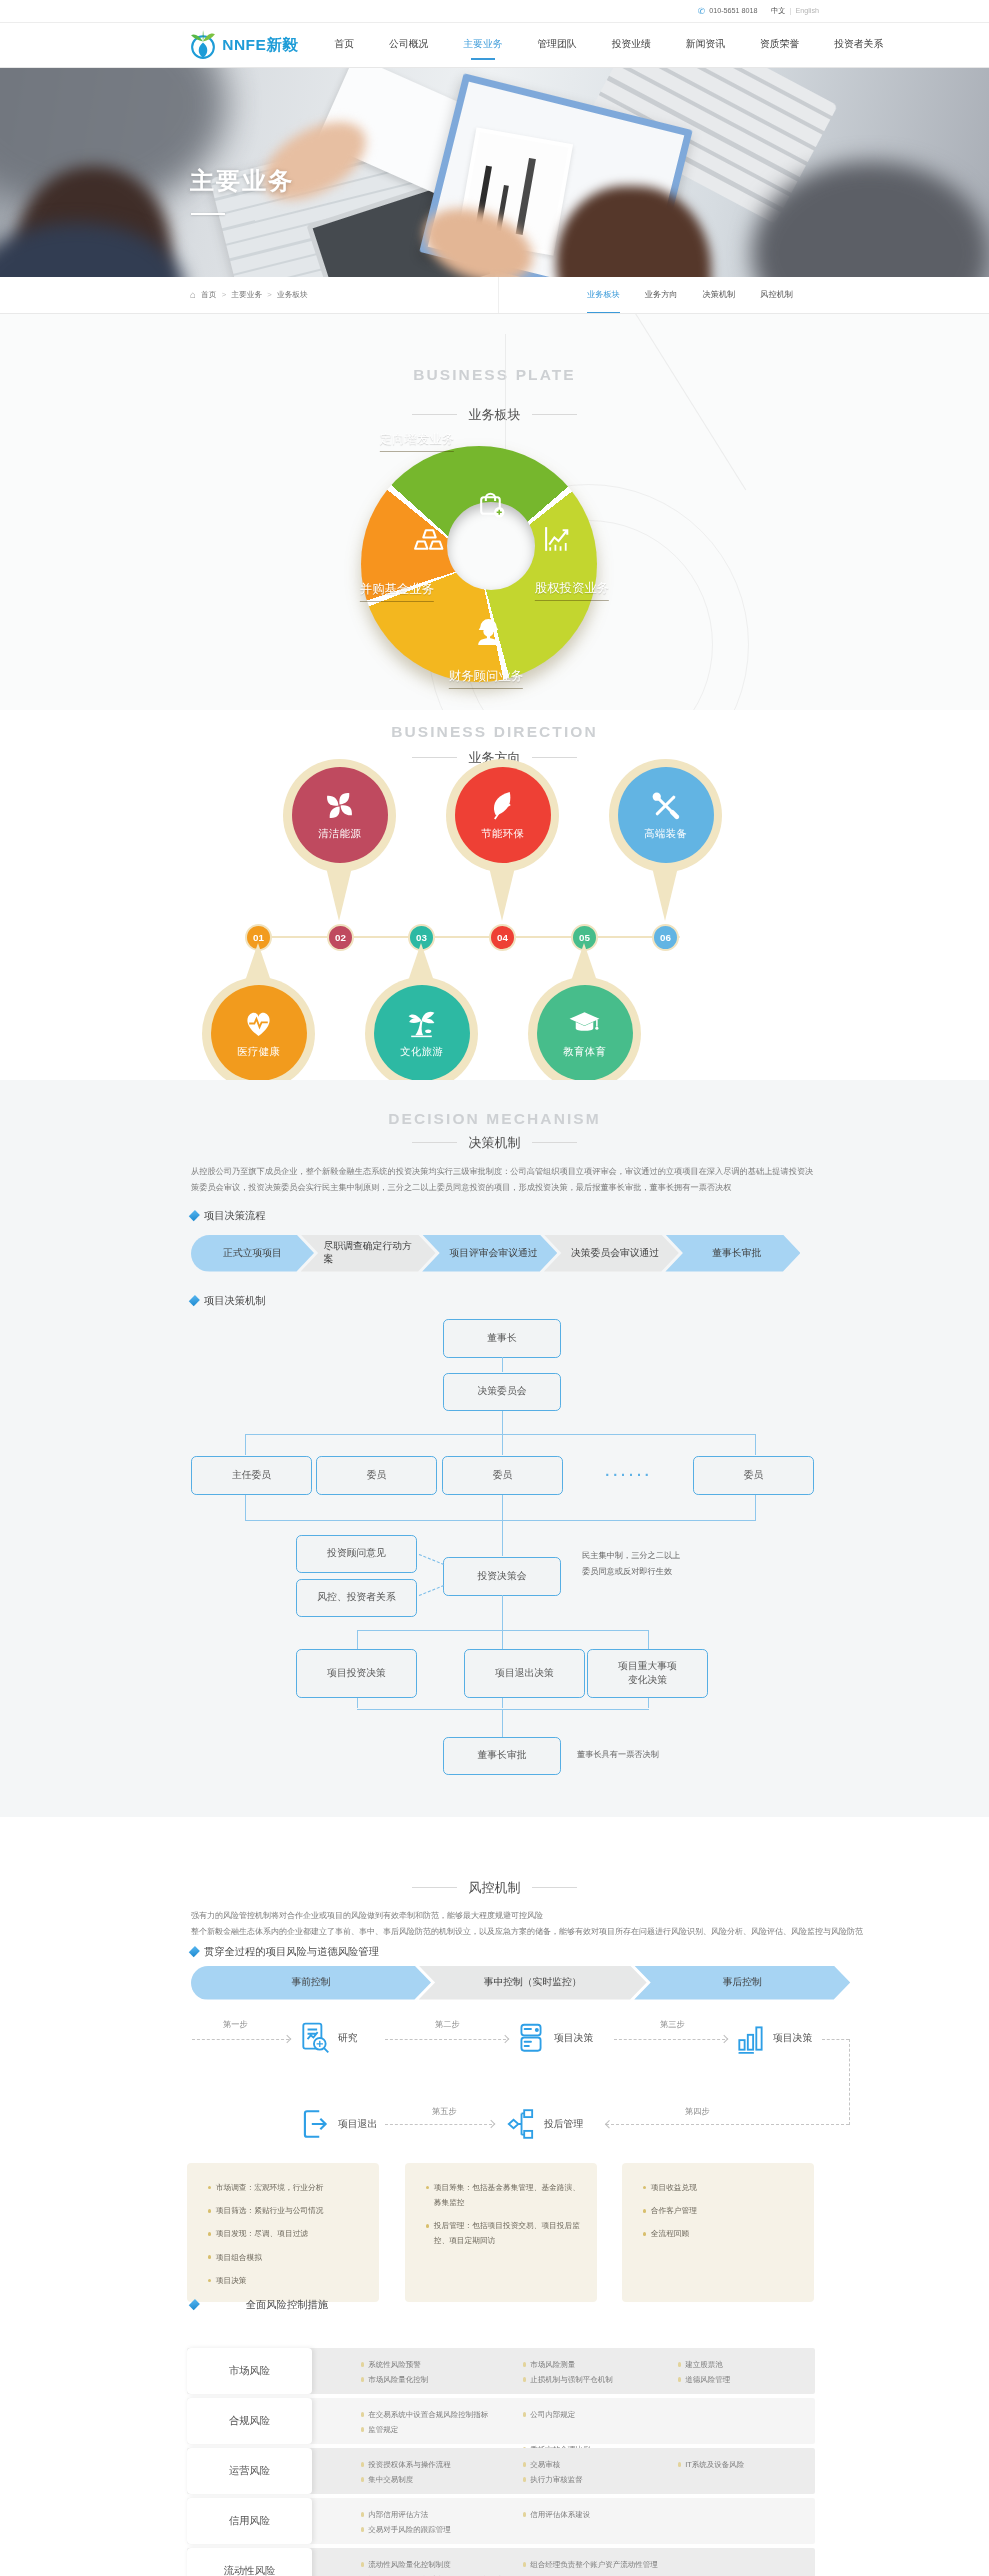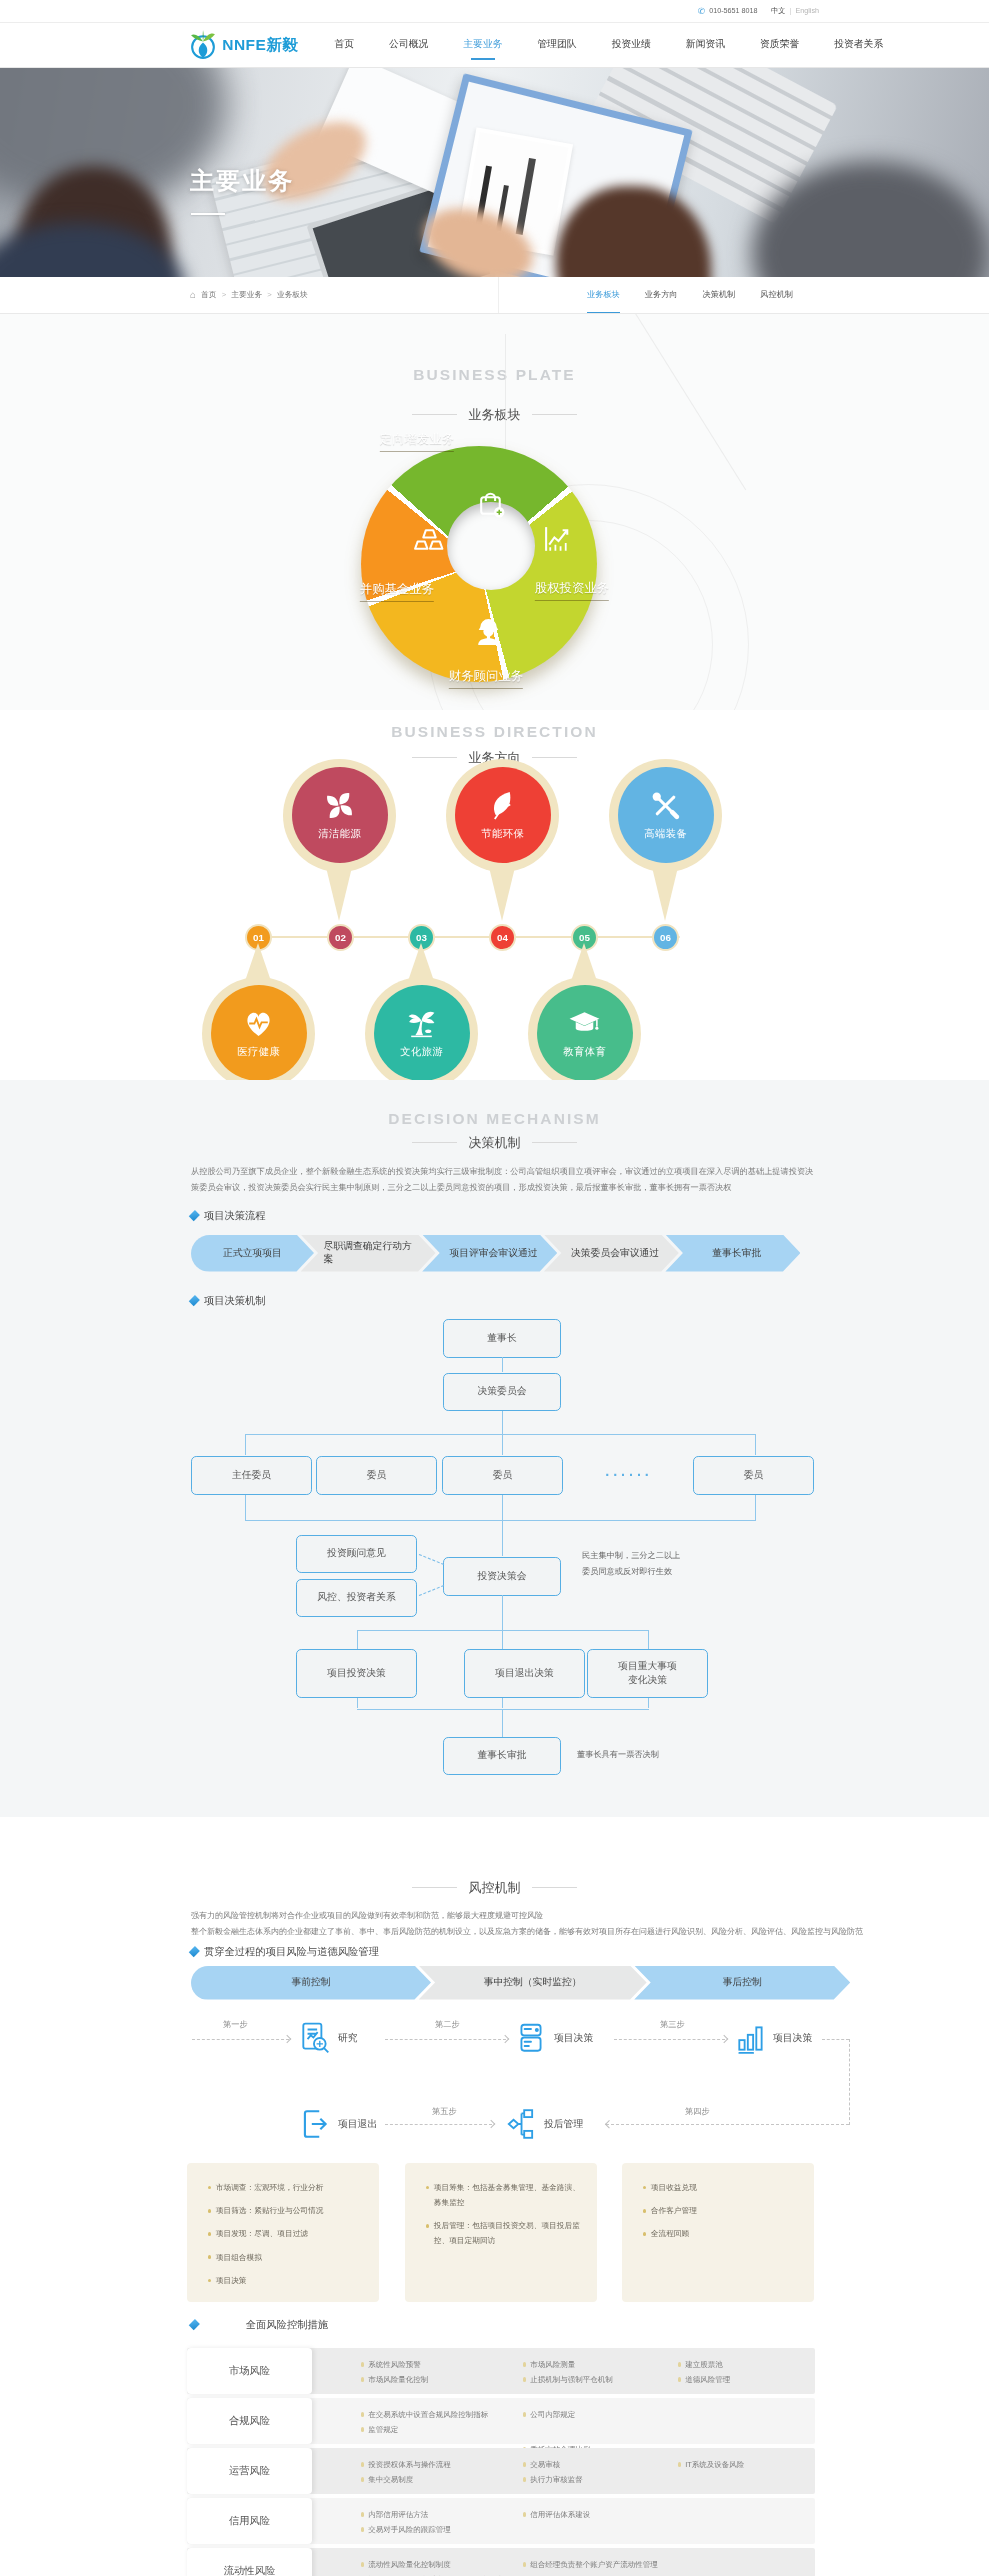--- a/index.html
+++ b/index.html
@@ -510,21 +510,21 @@
       </div>
       <div class="wcard" style="left: 622px;">
         <ul>
           <li>项目收益兑现</li>
           <li>合作客户管理</li>
           <li>全流程回顾</li>
         </ul>
       </div>
     </div>
 
-  <div class="blk-label" style="left:191px;top:501px;gap:48px;">
+  <div class="blk-label" style="left:191px;top:481px;gap:48px;">
     <span class="dia"></span>
     <span>全面风险控制措施</span>
   </div>
   <div id="wrisk">
       <div class="risk-row odd" style="top: 531px;">
         <div class="risk-label">市场风险</div>
         <div class="risk-item" style="left: 174px; top: 12.4px;">系统性风险预警</div>
         <div class="risk-item" style="left: 336px; top: 12.4px;">市场风险测量</div>
         <div class="risk-item" style="left: 491px; top: 12.4px;">建立股票池</div>
         <div class="risk-item" style="left: 174px; top: 27px;">市场风险量化控制</div>

